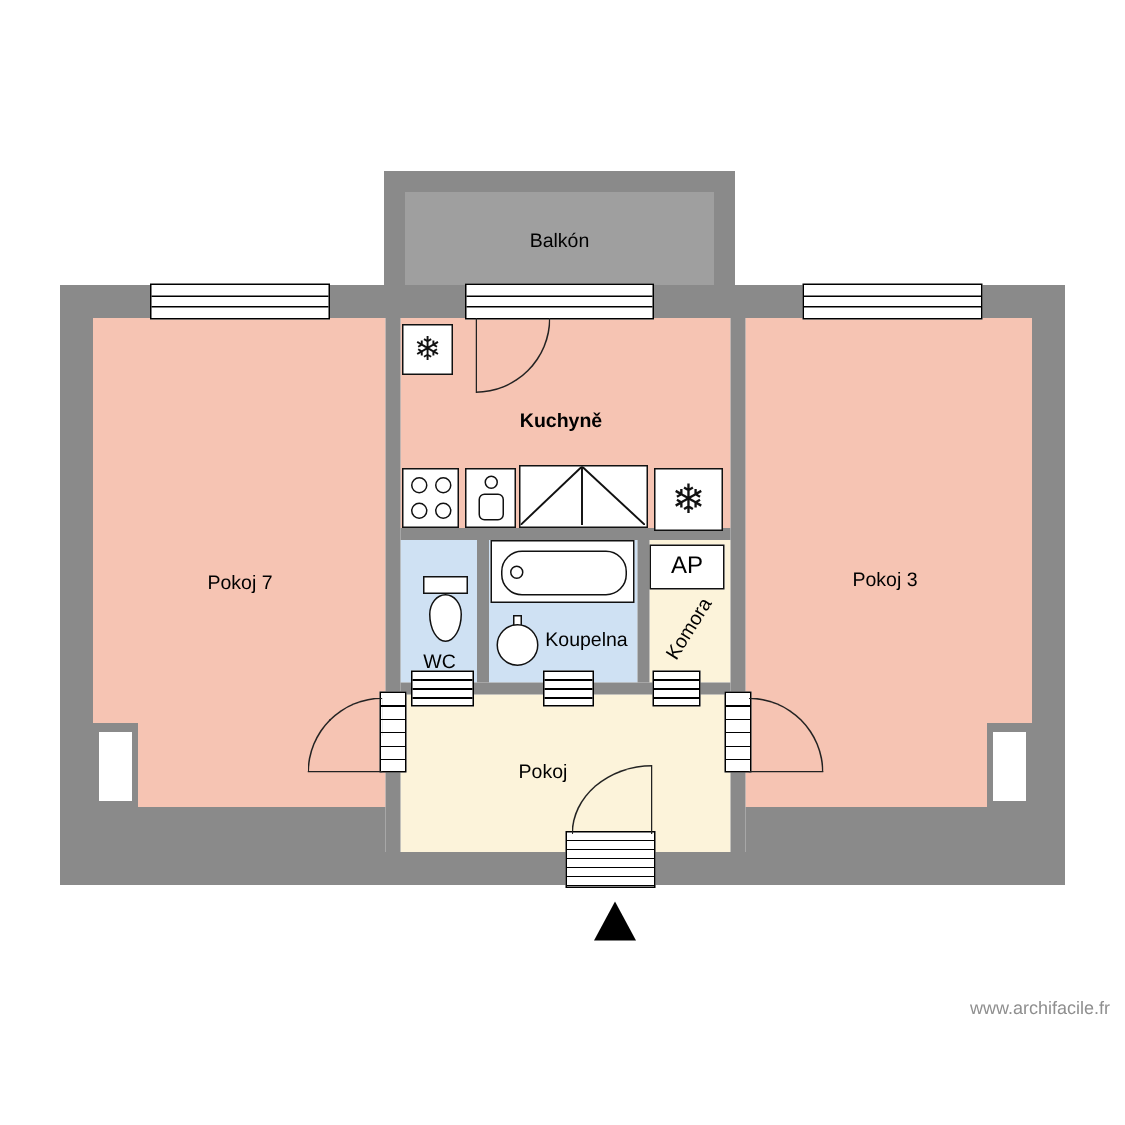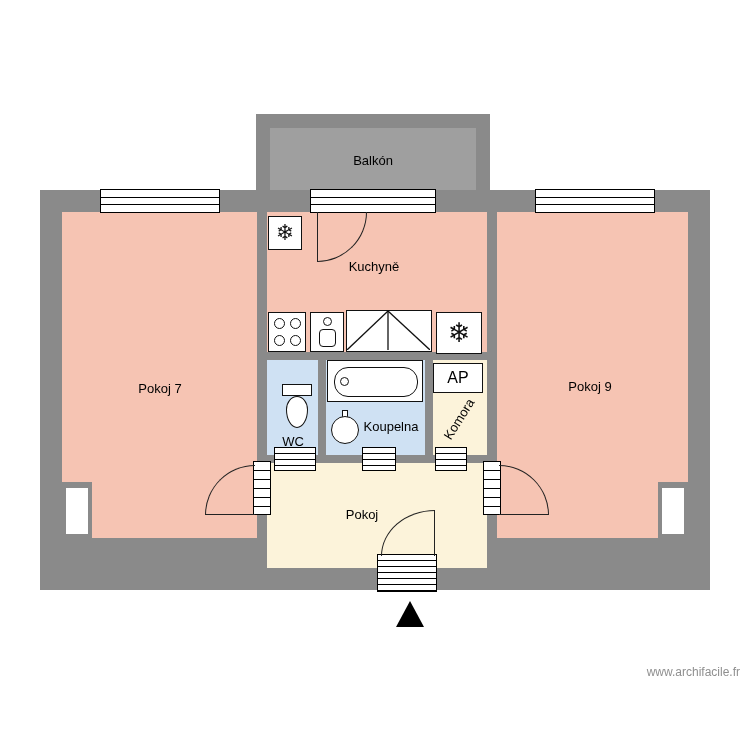--- a/index.html
+++ b/index.html
@@ -136,23 +136,23 @@
   <div class="abs" style="left:282px;top:384px;width:30px;height:46px;">
     <div class="abs" style="left:0;top:0;width:30px;height:12px;border:1.5px solid #111;background:#fff;"></div>
     <div class="abs" style="left:4px;top:12px;width:22px;height:32px;border:1.5px solid #111;background:#fff;border-radius:50% 50% 50% 50% / 42% 42% 58% 58%;"></div>
   </div>
 
   <div class="abs fixture" style="left:433px;top:363px;width:50px;height:30px;display:flex;align-items:center;justify-content:center;font-size:16px;">
     <span>AP</span>
   </div>
 
   <div class="label" style="left:373px;top:160px;">Balkón</div>
-  <div class="label" style="left:374px;top:266px;">Kuchyně</div>
+  <div class="label" style="left:374px;top:280px;font-weight:bold;">Kuchyně</div>
   <div class="label" style="left:160px;top:388px;">Pokoj 7</div>
-  <div class="label" style="left:590px;top:386px;">Pokoj 9</div>
+  <div class="label" style="left:590px;top:386px;">Pokoj 3</div>
   <div class="label" style="left:293px;top:441px;">WC</div>
   <div class="label" style="left:391px;top:426px;">Koupelna</div>
   <div class="label label-rot" style="left:459px;top:419px;">Komora</div>
   <div class="label" style="left:362px;top:514px;">Pokoj</div>
 
   <div class="abs tri" style="left:396px;top:601px;"></div>
 
   <div class="watermark" style="right:10px;top:665px;">www.archifacile.fr</div>
 
 </div>

